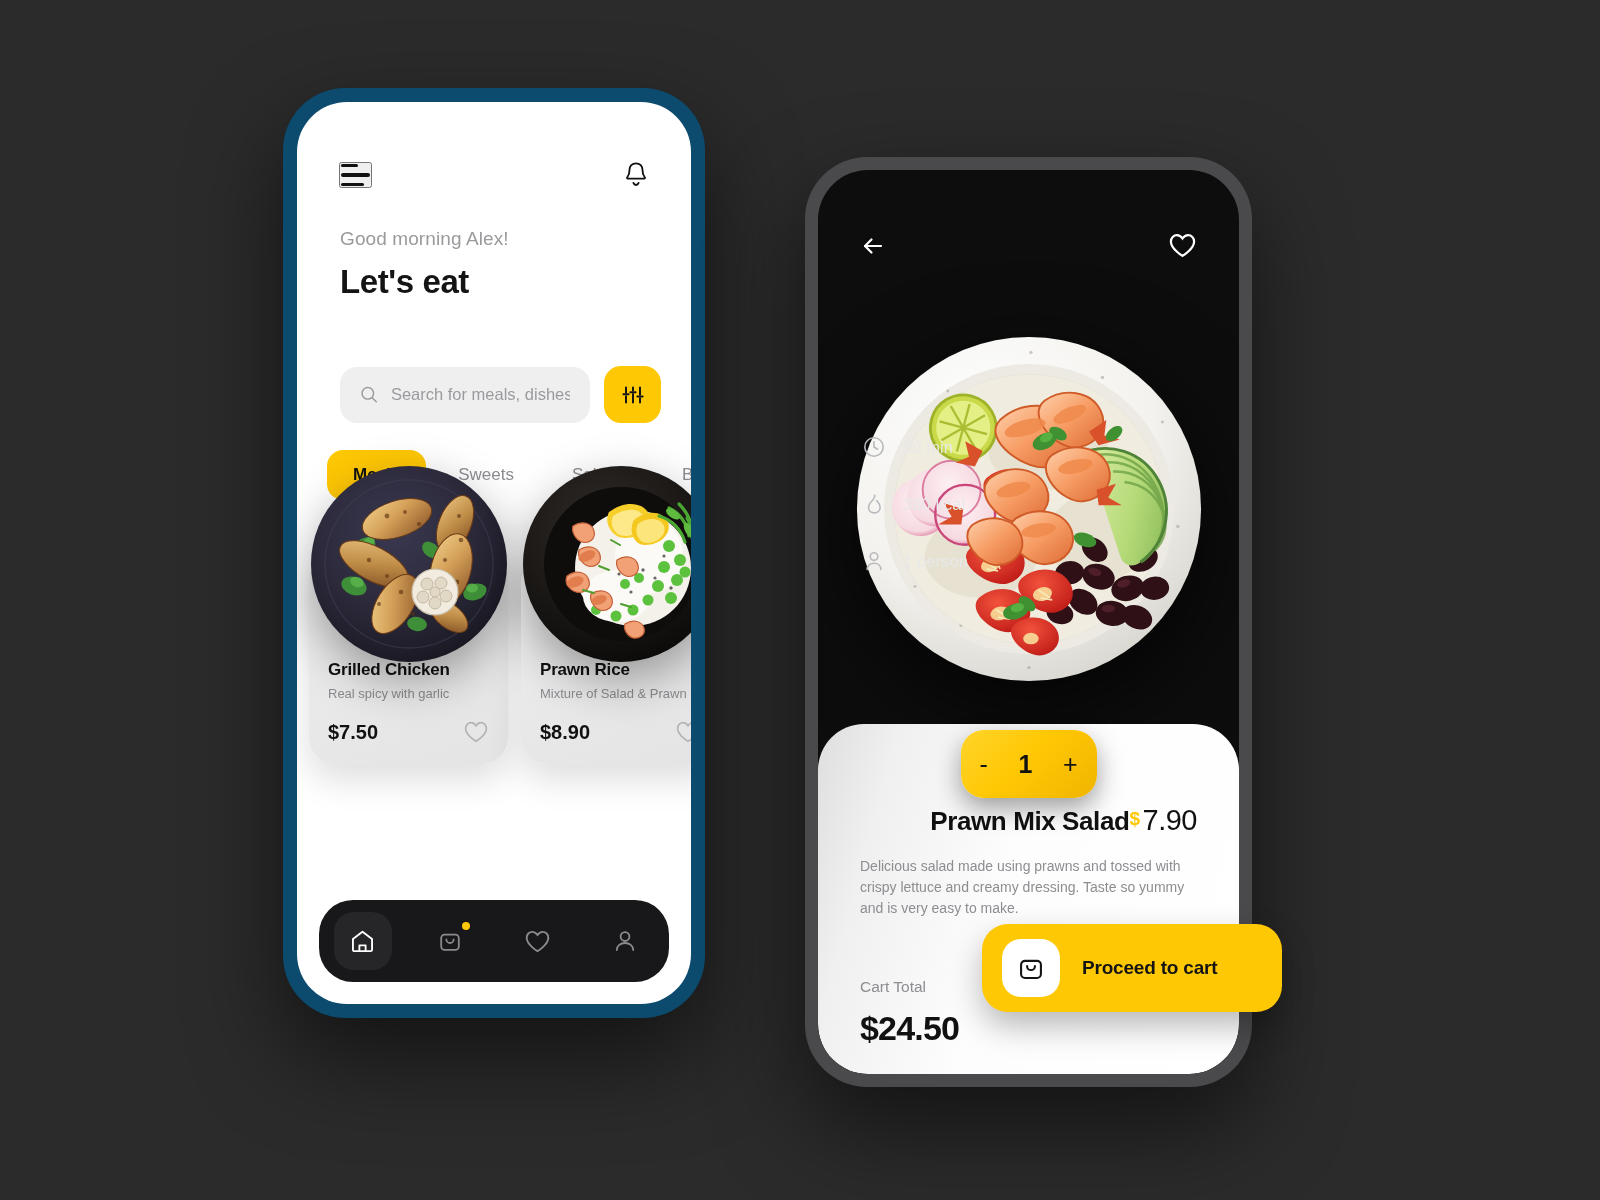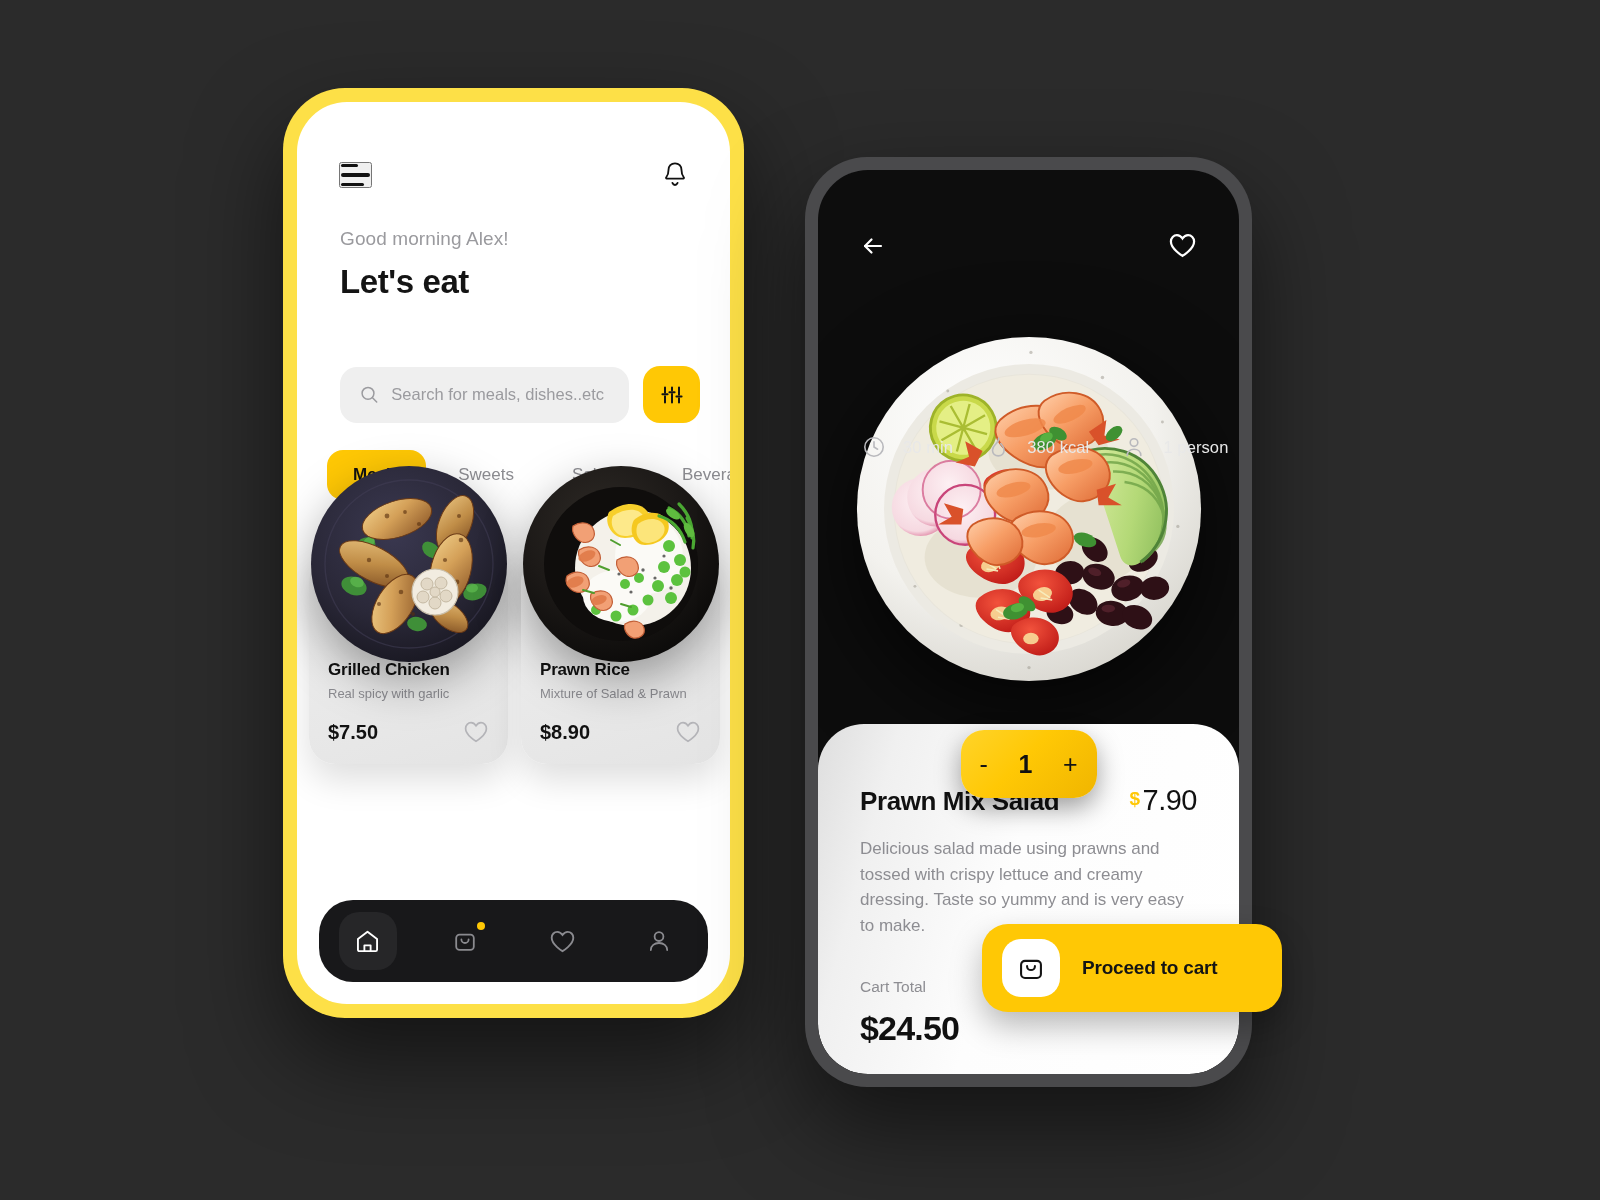--- a/index.html
+++ b/index.html
@@ -12,22 +12,22 @@
   }
 
   
   .phone {
     position:absolute;
     border-radius:62px;
   }
 
   
   #phone-left {
-    left:283px; top:88px; width:461px; height:930px;
-    background:#fde047;
+    left:283px; top:88px; width:422px; height:930px;
+    background:#0c4a6e;
     padding:14px;
     box-shadow:0 40px 90px rgba(0,0,0,.55);
   }
   #screen-left {
     width:100%; height:100%;
     background:#ffffff;
     border-radius:50px;
     overflow:hidden;
     position:relative;
   }
@@ -156,21 +156,21 @@
 
   .hero-dish {
     position:absolute; top:165px; left:50%; transform:translateX(-50%);
     width:348px; height:348px; border-radius:50%;
     filter:drop-shadow(0 26px 44px rgba(0,0,0,.75));
     z-index:2;
   }
 
   .meta {
     position:absolute; top:265px; left:44px; z-index:3;
-    display:flex; flex-direction:row; gap:33px;
+    display:flex; flex-direction:column; gap:33px;
   }
   .meta-row { display:flex; align-items:center; gap:17px; }
   .meta-row span { font-size:16.5px; color:#e8e8e8; letter-spacing:.1px; }
 
   .stepper {
     position:absolute; top:560px; left:50%; transform:translateX(-50%);
     z-index:6;
     width:136px; height:68px; border-radius:23px;
     background:linear-gradient(135deg,#FFD42A 0%,#FFC805 45%,#F0B500 100%);
     display:flex; align-items:center; justify-content:space-between;
@@ -184,29 +184,29 @@
   }
   .stepper .qty { font-size:25px; font-weight:bold; color:#111; }
 
   .detailcard {
     position:absolute; left:0; right:0; bottom:0; height:350px;
     background:linear-gradient(105deg,#dedede 0%,#f0f0f0 16%,#fdfdfd 45%,#ffffff 100%);
     border-radius:46px 46px 50px 50px;
     padding:60px 42px 0 42px;
     z-index:5;
   }
-  .dc-head { display:flex; align-items:baseline; justify-content:space-between; }
+  .dc-head { display:flex; align-items:baseline; justify-content:flex-end;margin-top:20px; }
   .dc-title { font-size:26px; font-weight:bold; color:#111; letter-spacing:-.4px; }
   .dc-price { font-size:29px; font-weight:500; color:#111; letter-spacing:-.5px; }
   .dc-price em {
     font-style:normal; font-size:19px; color:#FFC805; font-weight:bold;
     margin-right:3px; position:relative; top:-5px;
   }
   .dc-desc {
-    margin-top:19px; font-size:17px; line-height:1.5; color:#8d8d92; max-width:352px;
+    margin-top:19px; font-size:14px; line-height:1.5; color:#8d8d92; max-width:352px;
   }
   .dc-total-label { position:absolute; left:42px; bottom:78px; font-size:15.5px; color:#8d8d92; }
   .dc-total { position:absolute; left:42px; bottom:26px; font-size:34px; font-weight:bold; color:#111; letter-spacing:-.8px; }
 
   .proceed {
     position:absolute; right:-43px; bottom:62px; z-index:7;
     height:88px; width:300px;
     background:#FFC805; border-radius:26px;
     display:flex; align-items:center; gap:22px; padding-left:20px;
     border:none; cursor:pointer;

